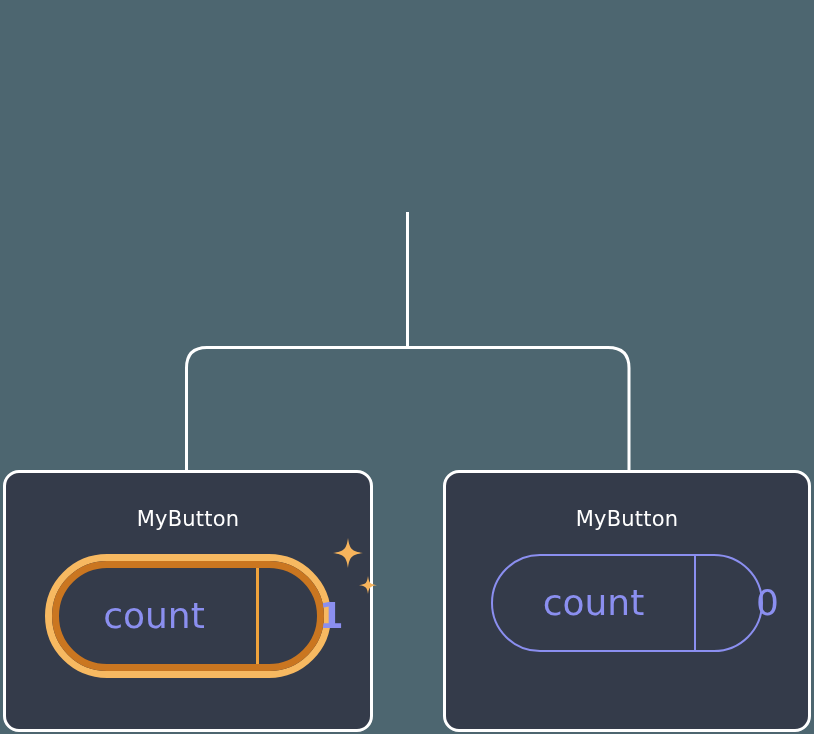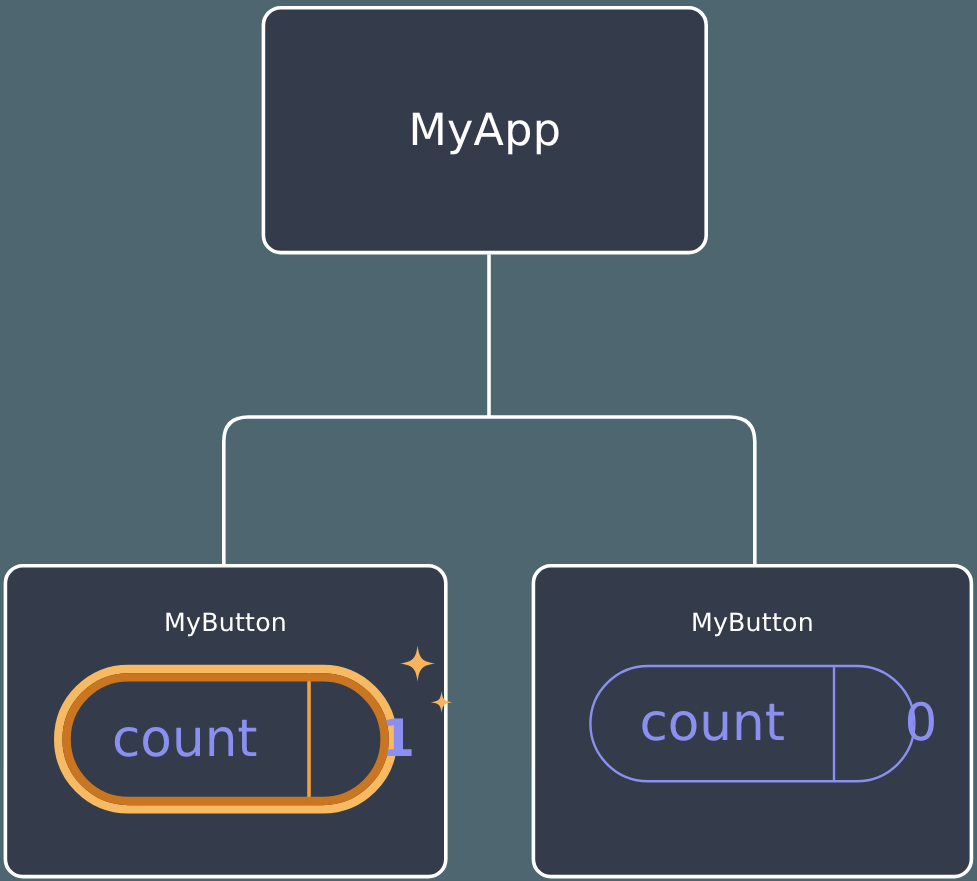--- a/index.html
+++ b/index.html
@@ -115,21 +115,21 @@
     flex: 0 0 auto;
     padding: 0 22px;
   }
   .pill-plain .pill-key { width: 169px; }
   .pill-plain .pill-val { width: 99px; border-left: 2px solid #8b8ff0; }
   .pill-hl .pill-key { width: 172px; }
   .pill-hl .pill-val { width: 100px; border-left: 3px solid #f0a33c; }
 
   .pill-text {
     color: #8b8ff0;
-    font-size: 43px;
+    font-size: 36px;
     font-weight: 400;
     line-height: 1;
   }
   .pill-hl .pill-val .pill-text {
     font-weight: 700;
   }
 
   
   .sparkles {
     position: absolute;
@@ -144,23 +144,20 @@
 <body>
 
 <div id="canvas">
 
   <svg class="edges" width="814" height="734" viewBox="0 0 814 734" fill="none">
     <path d="M 407.5 212 L 407.5 347" stroke="#ffffff" stroke-width="3" stroke-linecap="butt"></path>
     <path d="M 186.5 470 L 186.5 368 Q 186.5 347.5 207 347.5
              L 608 347.5 Q 629 347.5 629 368 L 629 470" stroke="#ffffff" stroke-width="3" fill="none" stroke-linejoin="round"></path>
   </svg>
 
-  <div class="node node-root">
-    <div class="node-title">MyApp</div>
-  </div>
 
   <div class="node node-child-left">
     <div class="node-title">MyButton</div>
 
     <div class="pill-wrap">
       <div class="pill pill-hl">
         <div class="pill-cell pill-key">
           <span class="pill-text">count</span>
         </div>
         <div class="pill-cell pill-val">

